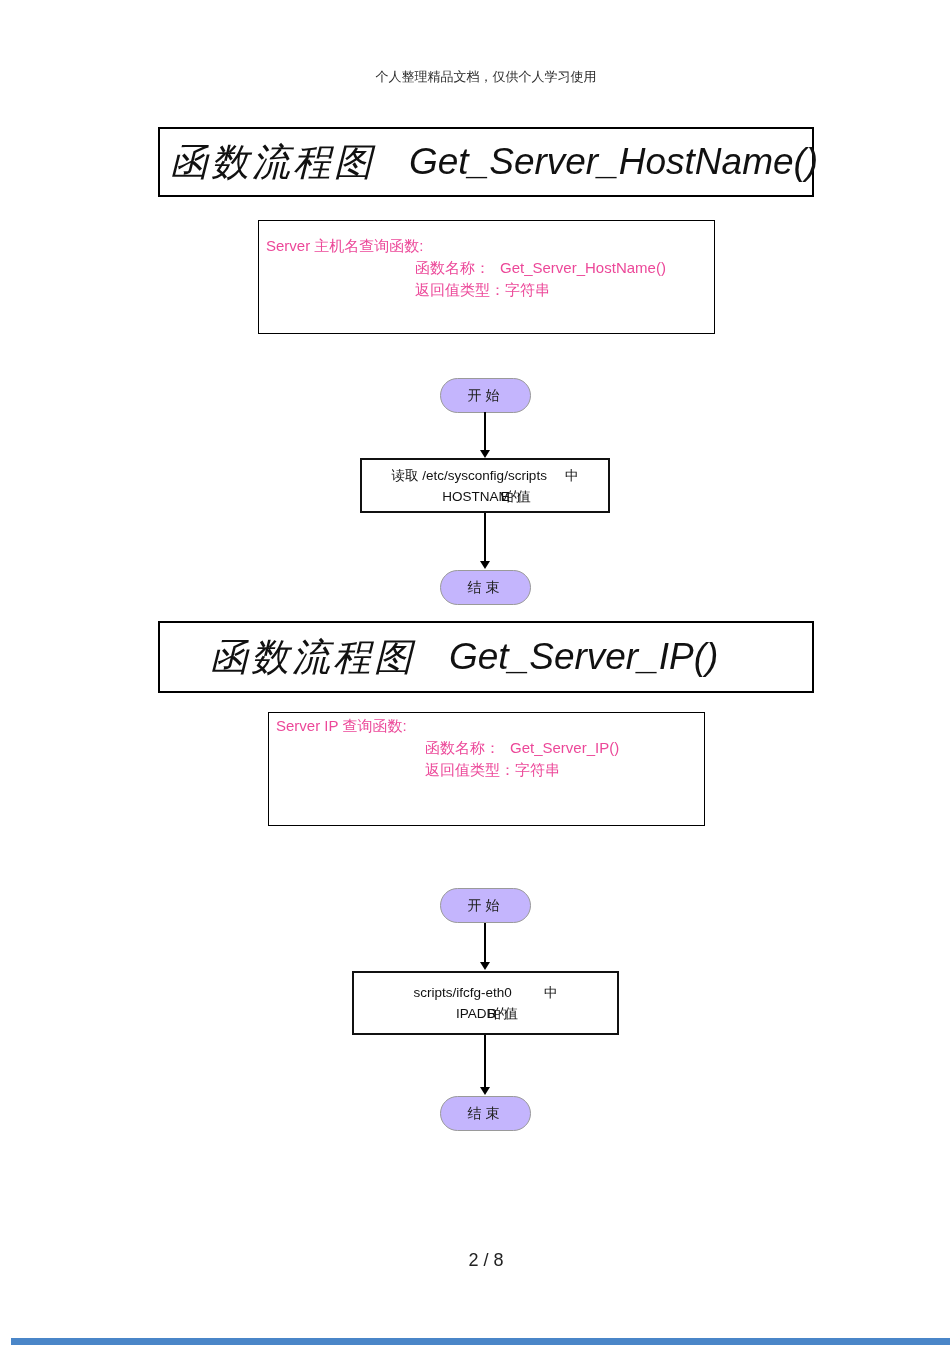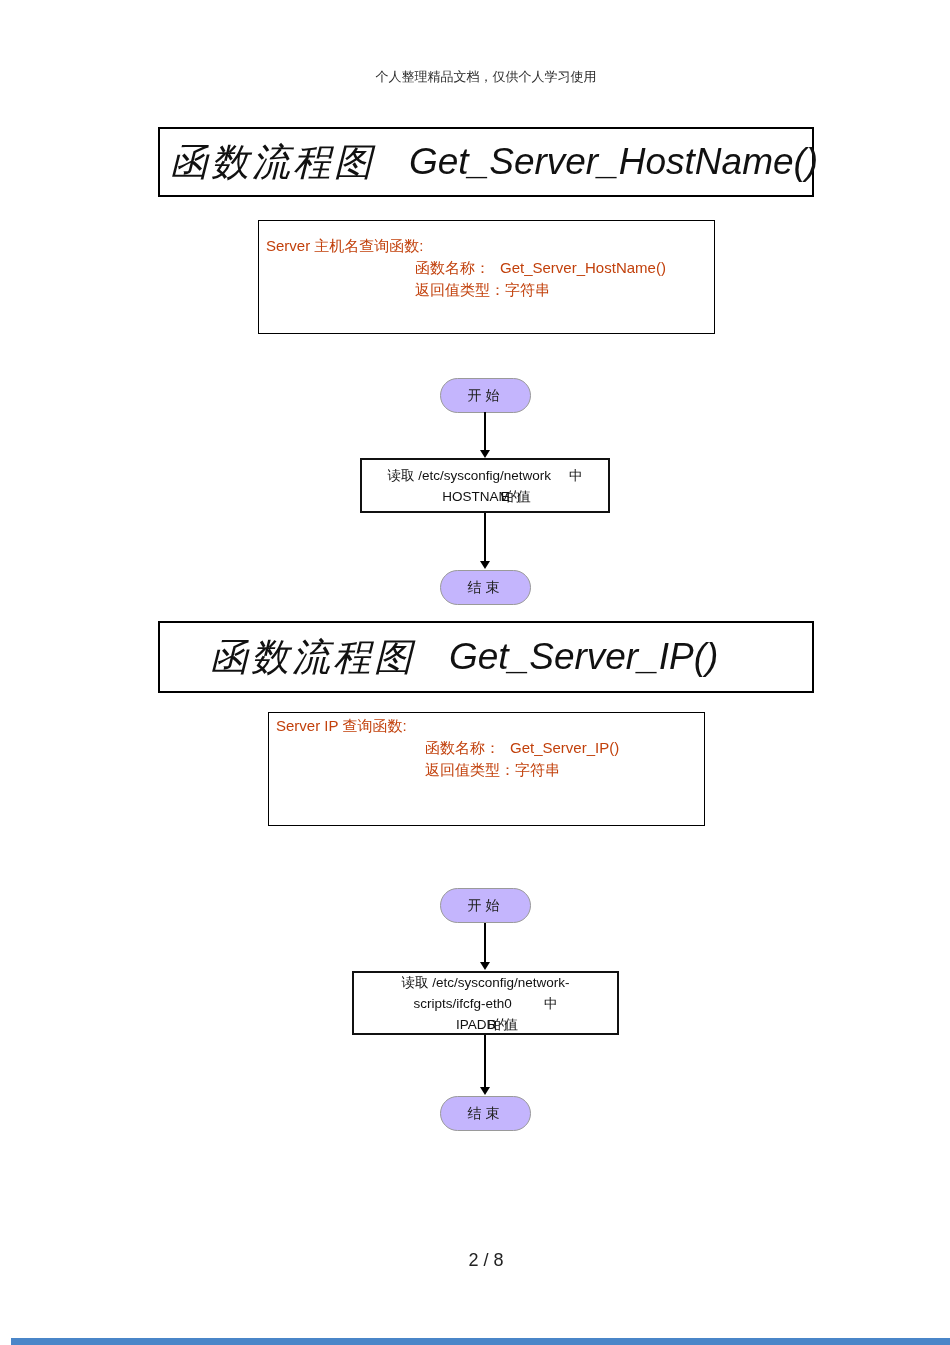--- a/index.html
+++ b/index.html
@@ -30,21 +30,21 @@
     font-family:"DejaVu Serif",serif;
     font-size:38px;letter-spacing:3px;color:#111;
   }
   .titlebox .t-fn{
     font-family:"Liberation Sans",sans-serif;
     font-size:37px;color:#111;margin-left:34px;
   }
   
   .descbox{
     position:absolute;border:1px solid #000;background:#fff;
-    font-size:15px;line-height:22px;color:#c2410c;
+    font-size:15px;line-height:22px;color:#ec4899;
   }
   .descbox .d-line1{padding-left:7px;}
   .descbox .d-ind{padding-left:156px;}
   .descbox .val-gap{margin-left:10px;}
   
   .oval{
     position:absolute;width:91px;height:35px;
     border:1.5px solid #9a9a9a;border-radius:18px;background:#c4b5fd;
     display:flex;align-items:center;justify-content:center;
     font-size:14px;color:#222;letter-spacing:4px;
@@ -92,21 +92,21 @@
     <div class="d-ind"><span>函数名称：</span><span class="val-gap">Get_Server_HostName()</span></div>
     <div class="d-ind"><span>返回值类型：</span><span>字符串</span></div>
   </div>
 
   <div class="oval" style="left:429px;top:378px;">开始</div>
 
   <div class="connector" style="left:473px;top:412px;height:39px;"></div>
   <div class="arrowhead" style="left:469px;top:450px;"></div>
 
   <div class="procbox" style="left:349px;top:458px;width:250px;height:55px;">
-    <div><span>读取 /etc/sysconfig/network</span><span class="gap-cn">中</span></div>
+    <div><span>读取 /etc/sysconfig/scripts</span><span class="gap-cn">中</span></div>
     <div><span>HOSTNAM</span><span class="overlap">E的值</span></div>
   </div>
 
   <div class="connector" style="left:473px;top:513px;height:48px;"></div>
   <div class="arrowhead" style="left:469px;top:561px;"></div>
 
   <div class="oval" style="left:429px;top:570px;">结束</div>
 
   <div class="titlebox" style="top:621px;height:68px;">
     <span class="t-cn" style="margin-left:50px;">函数流程图</span>
@@ -118,21 +118,20 @@
     <div class="d-ind"><span>函数名称：</span><span class="val-gap">Get_Server_IP()</span></div>
     <div class="d-ind"><span>返回值类型：</span><span>字符串</span></div>
   </div>
 
   <div class="oval" style="left:429px;top:888px;">开始</div>
 
   <div class="connector" style="left:473px;top:923px;height:39px;"></div>
   <div class="arrowhead" style="left:469px;top:962px;"></div>
 
   <div class="procbox" style="left:341px;top:971px;width:267px;height:64px;">
-    <div>读取 /etc/sysconfig/network-</div>
     <div><span>scripts/ifcfg-eth0</span><span class="gap-cn-wide">中</span></div>
     <div><span>IPADD</span><span class="overlap">R的值</span></div>
   </div>
 
   <div class="connector" style="left:473px;top:1035px;height:52px;"></div>
   <div class="arrowhead" style="left:469px;top:1087px;"></div>
 
   <div class="oval" style="left:429px;top:1096px;">结束</div>
 
   <div class="page-number">2 / 8</div>

